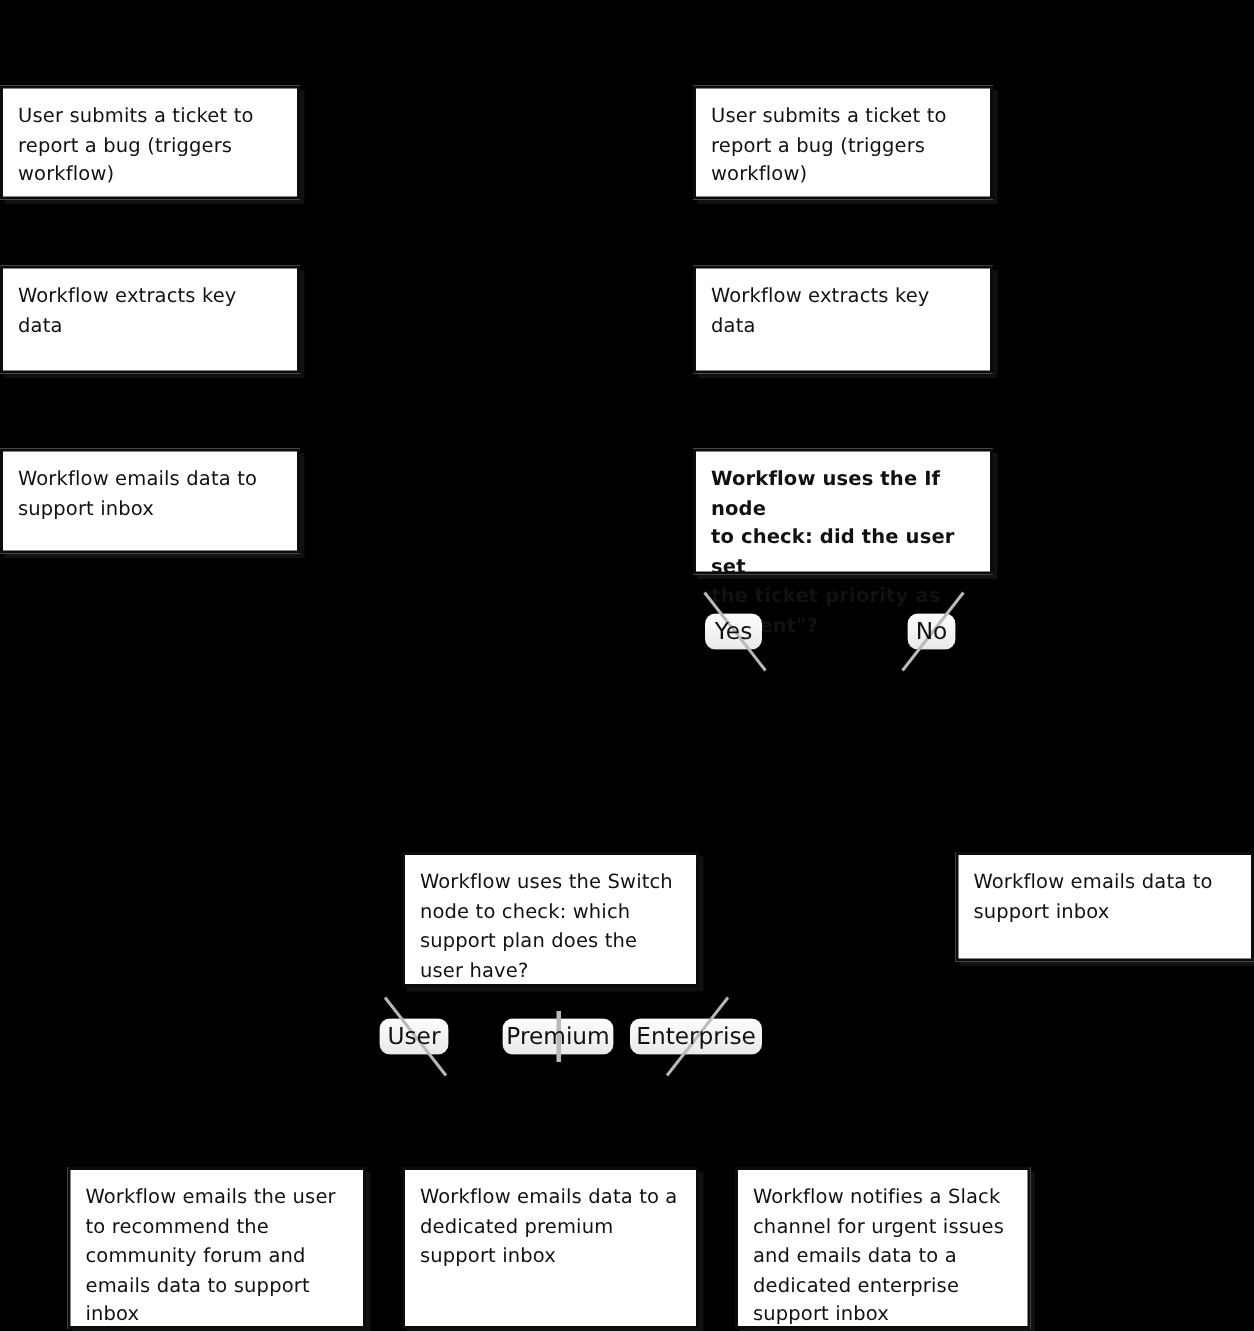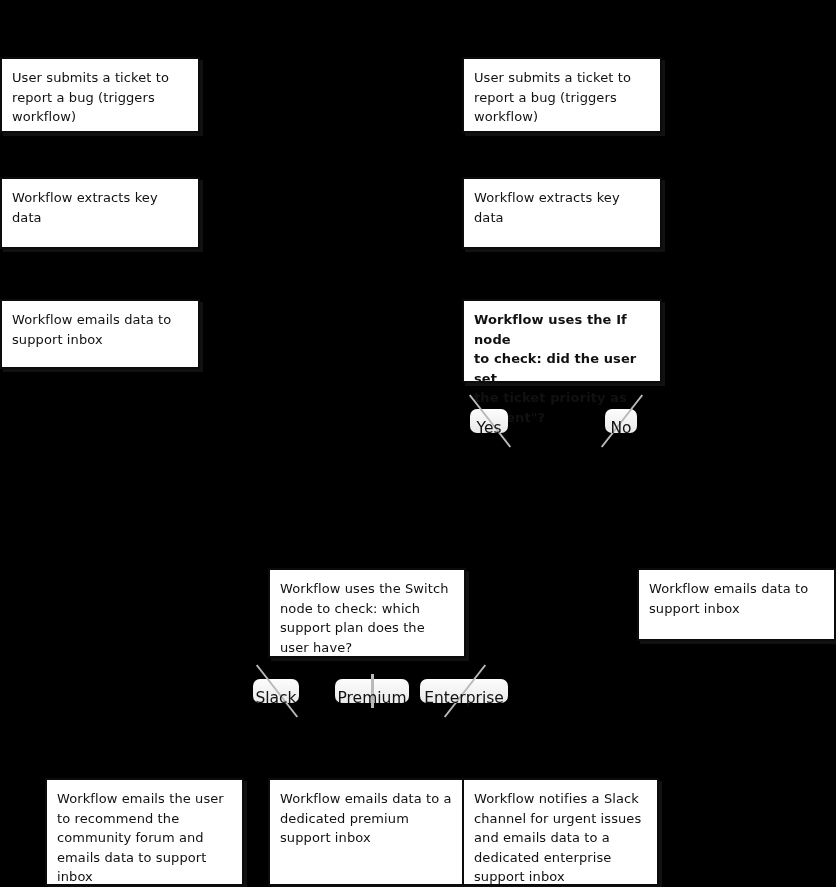--- a/index.html
+++ b/index.html
@@ -49,23 +49,23 @@
   }
   
   .branch-pill {
     position: absolute;
     box-sizing: border-box;
     background: #f6f6f6;
     background-image: linear-gradient(180deg,#fdfdfd 0%,#f2f2f2 55%,#e9e9e9 100%);
     border-radius: 7px;
     z-index: 4;
     display: flex;
-    align-items: flex-start;
+    align-items: center;
     justify-content: center;
-    padding: 10px 7px;
+    padding: 0 7px;
     height: 24px;
   }
   .branch-pill > span {
     position: relative;
     z-index: 2;
     color: #111111;
     font-size: 15.5px;
     line-height: 19px;
     white-space: nowrap;
     font-family: "DejaVu Sans", "Liberation Sans", sans-serif;
@@ -174,21 +174,21 @@
 user have?</span>
   </div>
 
   <div class="node-box" style="left:637px; top:568px; width:199px; height:73px;">
     <span class="node-text">Workflow emails data to
 support inbox</span>
   </div>
 
   <div class="branch-pill" style="left:253px; top:679px; width:46px;">
     <i class="pill-stub stub-diag-down"></i>
-    <span>Slack</span>
+    <span>User</span>
   </div>
 
   <div class="branch-pill" style="left:335px; top:679px; width:74px;">
     <i class="pill-stub stub-vert"></i>
     <span>Premium</span>
   </div>
 
   <div class="branch-pill" style="left:420px; top:679px; width:88px;">
     <i class="pill-stub stub-diag-up"></i>
     <span>Enterprise</span>
@@ -201,21 +201,21 @@
 emails data to support
 inbox</span>
   </div>
 
   <div class="node-box" style="left:268px; top:778px; width:198px; height:108px;">
     <span class="node-text">Workflow emails data to a
 dedicated premium
 support inbox</span>
   </div>
 
-  <div class="node-box" style="left:462px; top:778px; width:197px; height:108px;">
+  <div class="node-box" style="left:490px; top:778px; width:197px; height:108px;">
     <span class="node-text">Workflow notifies a Slack
 channel for urgent issues
 and emails data to a
 dedicated enterprise
 support inbox</span>
   </div>
 
 </div>
 
 </body></html>

